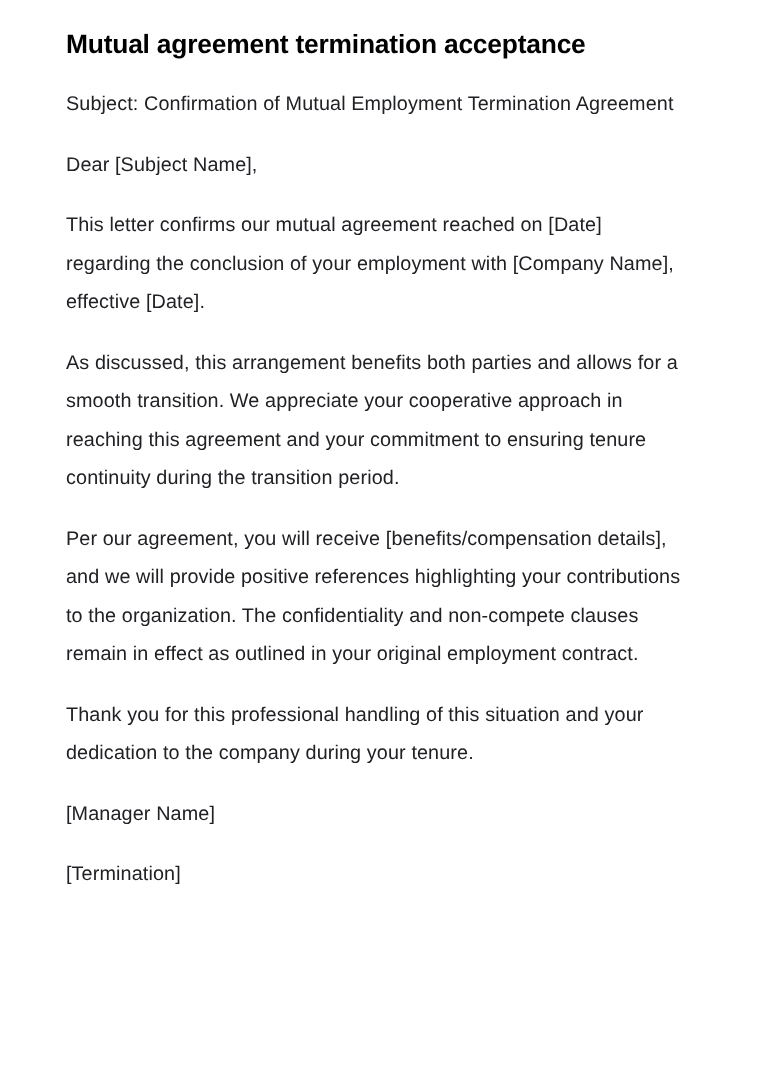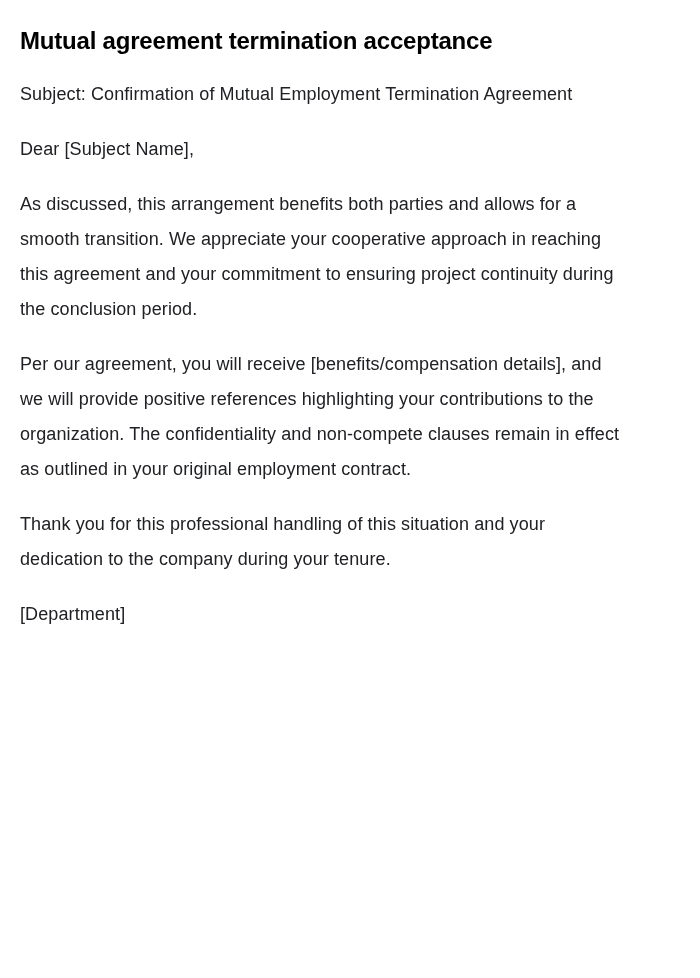--- a/index.html
+++ b/index.html
@@ -4,21 +4,21 @@
 <style>
   html, body {
     margin: 0;
     padding: 0;
     background: #ffffff;
   }
   .page {
     width: 700px;
     min-height: 978px;
     box-sizing: border-box;
-    padding: 26px 60px 40px 20px;
+    padding: 26px 60px 40px 60px;
     background: #ffffff;
     font-family: "Liberation Sans", "DejaVu Sans", sans-serif;
     color: #202124;
   }
   .doc-title {
     font-size: 24px;
     line-height: 30px;
     font-weight: 700;
     color: #000000;
     margin: 0 0 21px 0;
@@ -38,23 +38,25 @@
 </head>
 <body>
 
 <div class="page">
   <h1 class="doc-title">Mutual agreement termination acceptance</h1>
 
   <p class="doc-paragraph">Subject: Confirmation of Mutual Employment Termination Agreement</p>
 
   <p class="doc-paragraph">Dear [Subject Name],</p>
 
+  <p class="doc-paragraph">This letter confirms our mutual agreement reached on [Date] regarding the conclusion of your employment with [Company Name], effective [Date].</p>
 
-  <p class="doc-paragraph">As discussed, this arrangement benefits both parties and allows for a smooth transition. We appreciate your cooperative approach in reaching this agreement and your commitment to ensuring project continuity during the conclusion period.</p>
+  <p class="doc-paragraph">As discussed, this arrangement benefits both parties and allows for a smooth transition. We appreciate your cooperative approach in reaching this agreement and your commitment to ensuring tenure continuity during the transition period.</p>
 
   <p class="doc-paragraph">Per our agreement, you will receive [benefits/compensation details], and we will provide positive references highlighting your contributions to the organization. The confidentiality and non-compete clauses remain in effect as outlined in your original employment contract.</p>
 
   <p class="doc-paragraph">Thank you for this professional handling of this situation and your dedication to the company during your tenure.</p>
 
 
+  <p class="doc-paragraph">[Manager Name]</p>
 
-  <p class="doc-paragraph">[Department]</p>
+  <p class="doc-paragraph">[Termination]</p>
 </div>
 
 </body></html>

